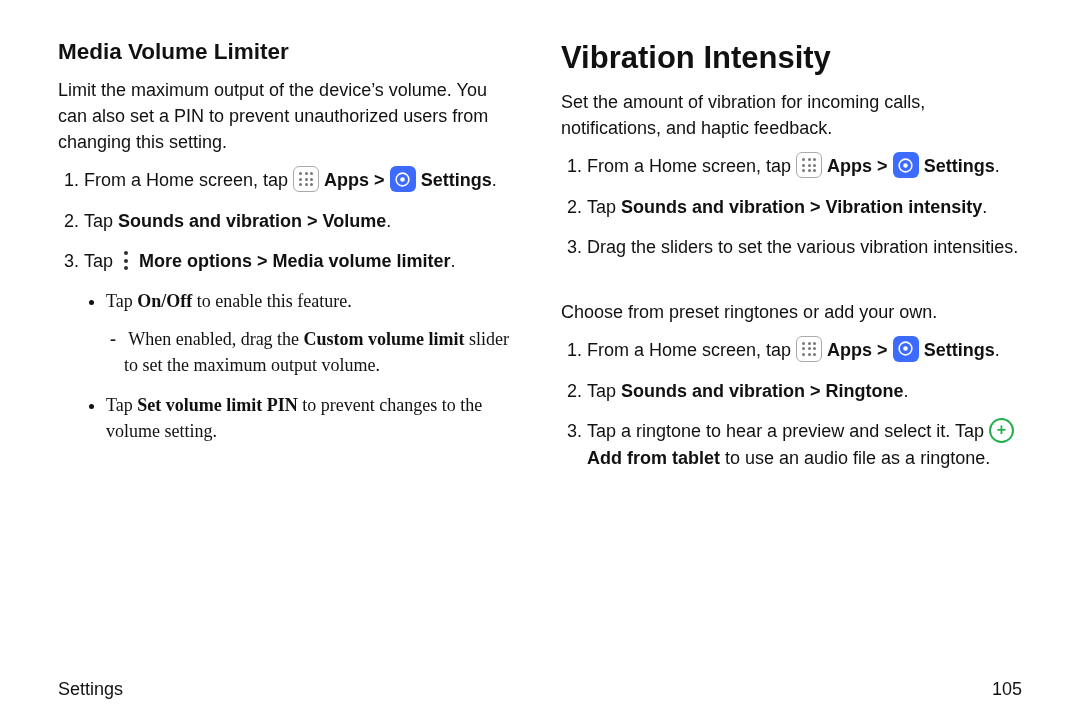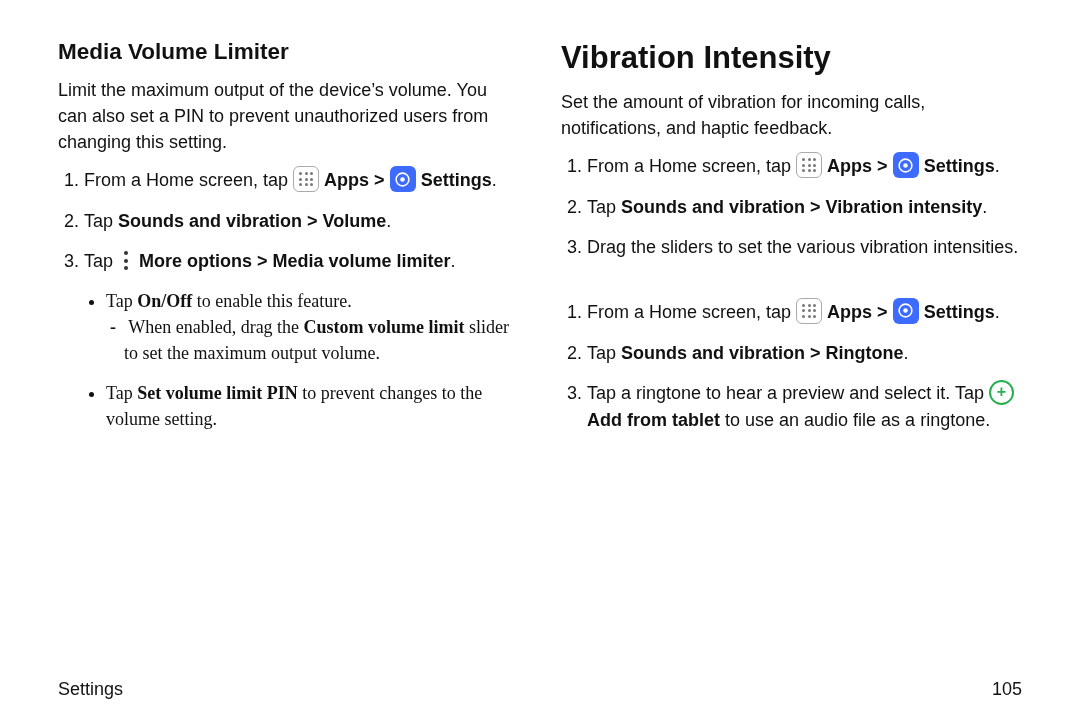--- a/index.html
+++ b/index.html
@@ -37,21 +37,21 @@
   ul.bullets {
     list-style: disc;
     padding-left: 22px;
     margin-top: 12px;
     font-family: Liberation Serif, serif;
   }
   ul.bullets > li { margin-bottom: 14px; }
   ul.dashes {
     list-style: none;
     padding-left: 18px;
-    margin-top: 0;
+    margin-top: 12px;
   }
   ul.dashes > li::before {
     content: "-";
     font-weight: 700;
     display: inline-block;
     width: 14px;
     margin-left: -14px;
   }
   .b { font-weight: 700; }
   .chev { font-weight: 700; }
@@ -215,20 +215,21 @@
         <span class="b">Settings</span><span>.</span>
       </li>
       <li>
         <span>Tap </span><span class="b">Sounds and vibration &gt; Vibration intensity</span><span>.</span>
       </li>
       <li>Drag the sliders to set the various vibration intensities.</li>
     </ol>
 
     <div class="spacer-h"></div>
 
+    <p class="desc">Choose from preset ringtones or add your own.</p>
     <ol class="steps">
       <li>
         <span>From a Home screen, tap </span>
         <span class="icon apps">
             <span class="dots">
               <span></span>
               <span></span>
               <span></span>
               <span></span>
               <span></span>

